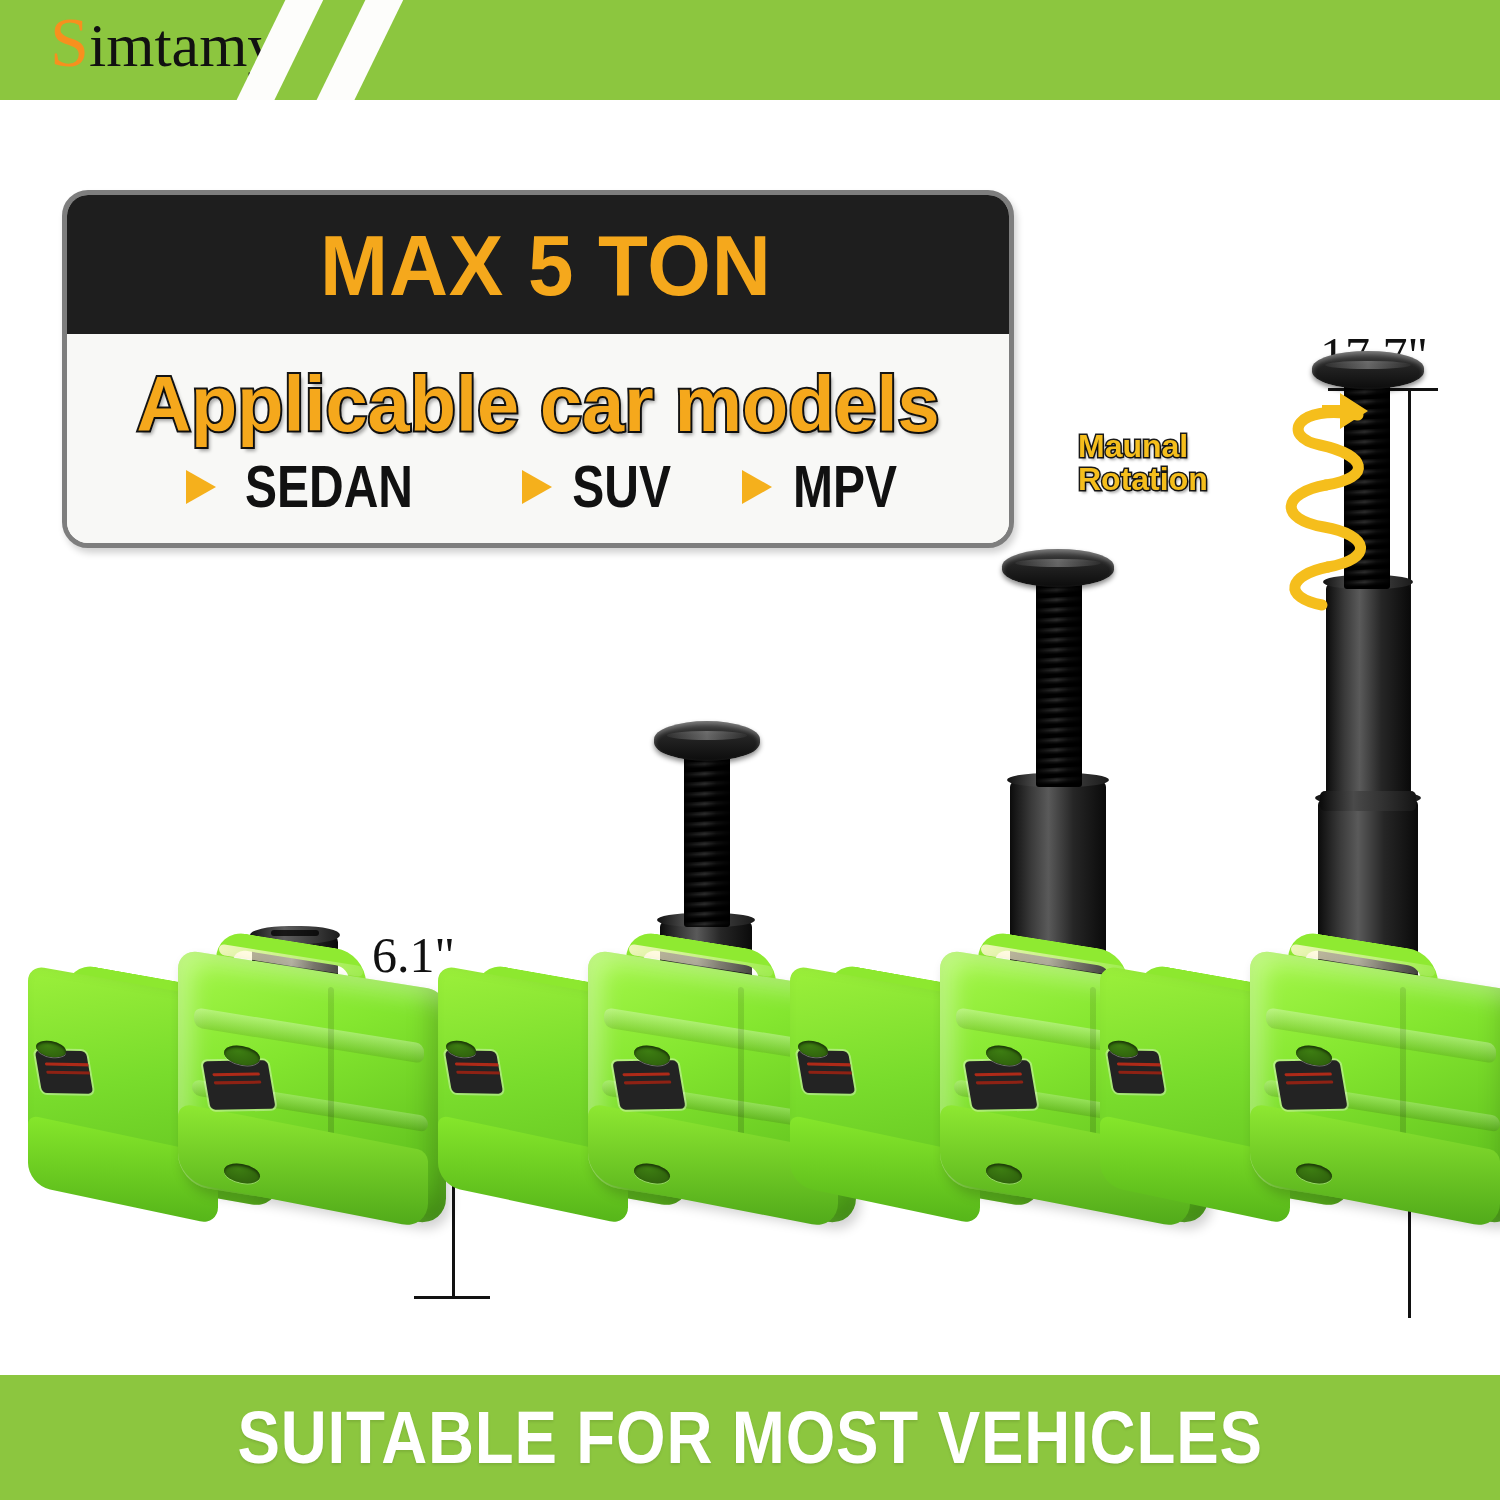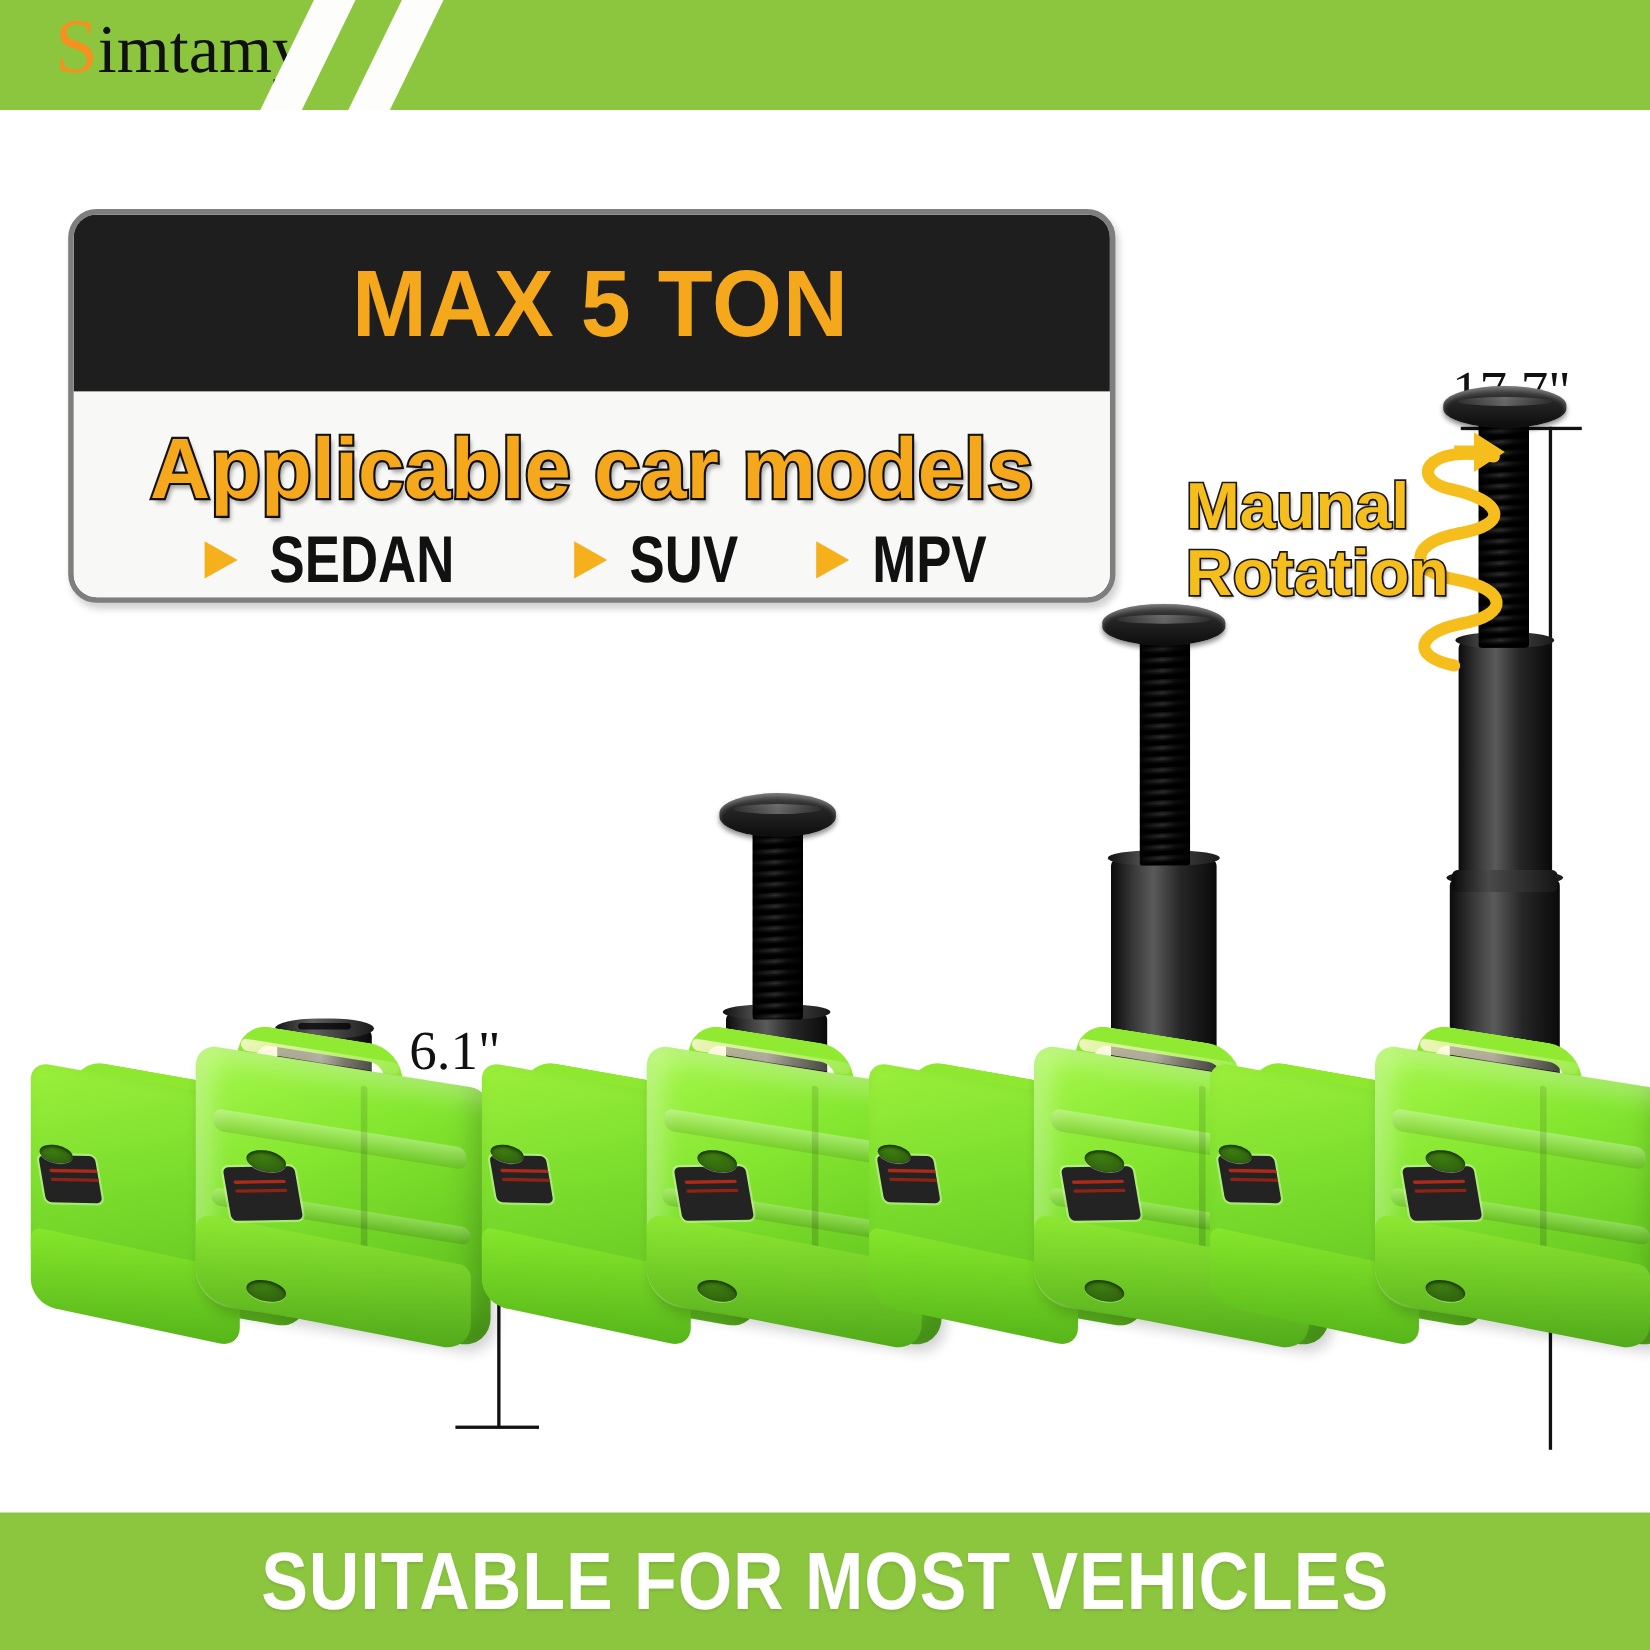--- a/index.html
+++ b/index.html
@@ -44,21 +44,21 @@
   }
 
   
   .info-card{
     position:absolute; left:62px; top:190px; width:952px; height:358px;
     border:5px solid #7E7E7E; border-radius:26px;
     background:#F7F7F5; overflow:hidden;
     box-shadow:3px 5px 7px rgba(0,0,0,.18);
   }
   .card-head{
-    height:161px; background:#1E1E1E;
+    height:139px; background:#1E1E1E;
     display:flex; align-items:center; justify-content:center;padding-left:16px;
   }
   .card-head .ttl{
     color:#F5A81C; font-weight:bold; font-size:86px;
     letter-spacing:1px; transform:scaleX(0.95);
     white-space:nowrap; line-height:1;
   }
   .card-body{
     height:214px; background:#F8F8F6;
     display:flex; flex-direction:column;
@@ -261,21 +261,21 @@
   .dim-line{ position:absolute; width:3px; background:#111111; }
   .dim-tick{ position:absolute; height:3px; background:#111111; }
   .dim-text{
     position:absolute; font-family:"Liberation Serif", serif;
     font-size:50px; color:#111111; white-space:nowrap; line-height:1;
   }
 
   
   .rot-callout{
     position:absolute; left:1078px; top:430px;
-    font-weight:bold; font-size:59px; line-height:1.04;
+    font-weight:bold; font-size:32px; line-height:1.04;
     color:#F5BE1C; text-align:left; white-space:nowrap;
     -webkit-text-stroke:3px #1A1A1A; paint-order:stroke fill;
     text-shadow:2px 3px 3px rgba(0,0,0,.35);
     z-index:40;
   }
   .helix{ position:absolute; left:1262px; top:385px; z-index:35; }
 </style>
 </head>
 <body>
 

